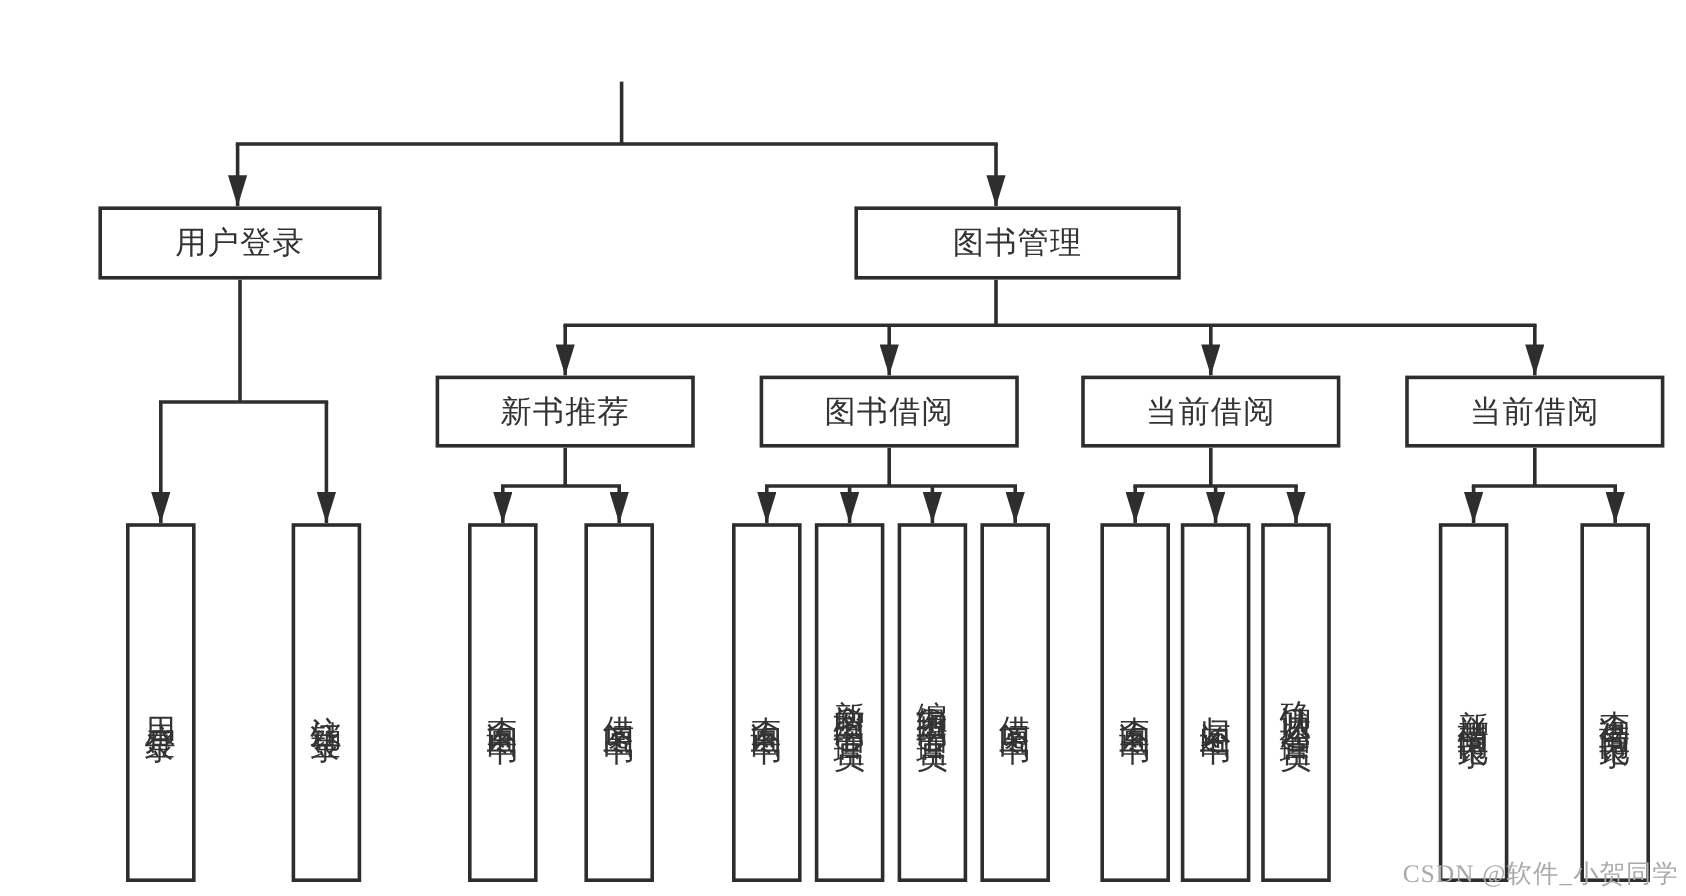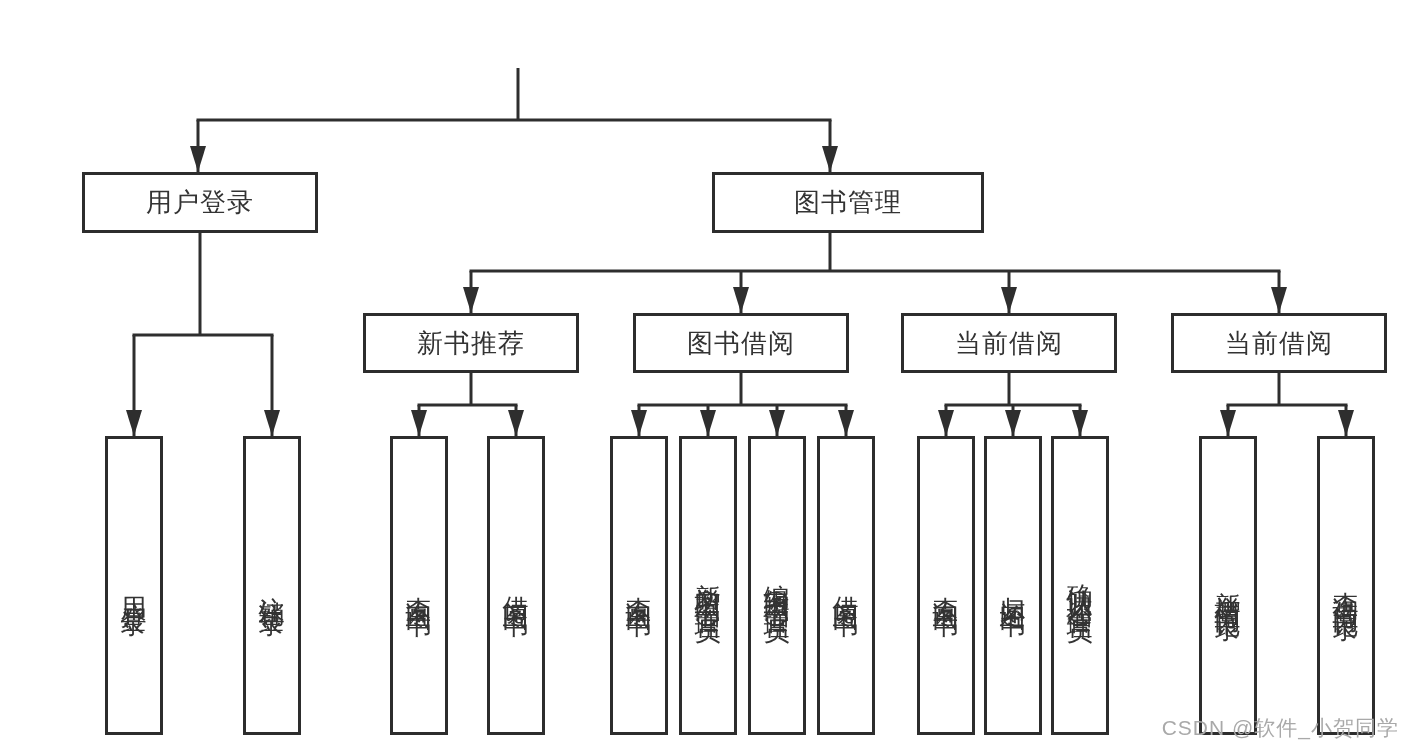--- a/index.html
+++ b/index.html
@@ -29,20 +29,21 @@
     writing-mode:vertical-rl;
     font-size:26px;letter-spacing:5px;line-height:1;
     white-space:nowrap;
   }
   .watermark{
     position:absolute;z-index:3;
     right:6px;bottom:5px;
     font-size:21px;letter-spacing:1px;
     color:var(--watermark,#a9a9a9);
     white-space:nowrap;
+    font-family:Liberation Serif, serif;
   }
 </style>
 </head>
 <body>
 
 <div class="stage">
 
   <svg class="wires" width="1405" height="747" viewBox="0 0 1405 747" aria-hidden="true">
     <defs>
       <marker id="arw" markerUnits="userSpaceOnUse" markerWidth="26" markerHeight="16" refX="26" refY="8" orient="auto">

